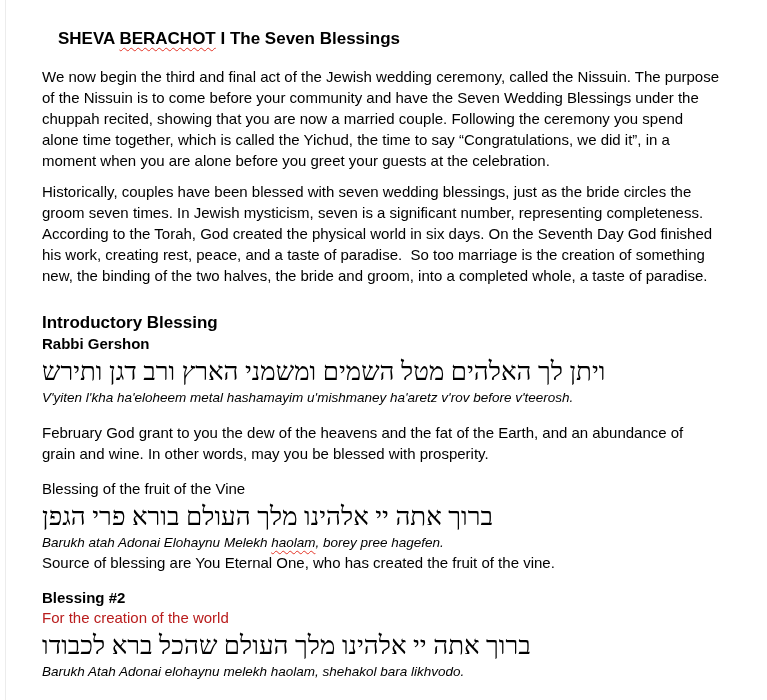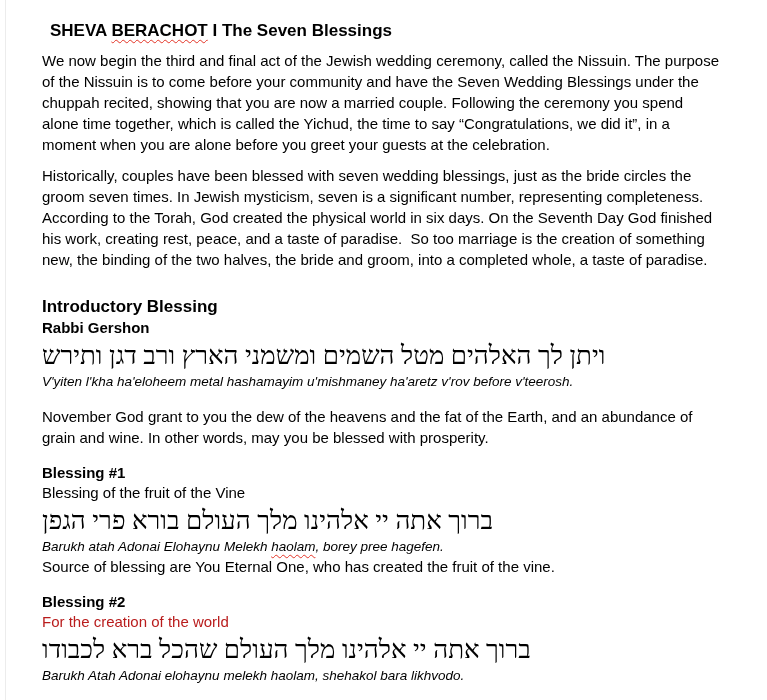--- a/index.html
+++ b/index.html
@@ -24,21 +24,21 @@
   .content {
     position: absolute;
     left: 42px;
     top: 12px;
     width: 678px;
   }
   .doc-title {
     font-size: 17px;
     font-weight: bold;
     line-height: 22px;
-    margin: 8px;
+    margin: 16px;
   }
   p.body-text {
     font-size: 15px;
     line-height: 21px;
     margin: 0;
     white-space: pre-wrap;
   }
   .gap-line   { height: 10px; }
   .gap-section{ height: 26px; }
   .gap-bless  { height: 15px; }
@@ -124,27 +124,26 @@
   <div class="gap-section"></div>
 
   <div>
     <h2 class="section-heading">Introductory Blessing</h2>
     <div class="sub-heading">Rabbi Gershon</div>
     <div class="hebrew-line">ויתן לך האלהים מטל השמים ומשמני הארץ ורב דגן ותירש</div>
     <div class="translit">V'yiten l'kha ha'eloheem metal hashamayim u'mishmaney ha'aretz v'rov before v'teerosh.</div>
 
     <div class="gap-bless"></div>
 
-    <p class="translation"><span>November God </span><span class="squiggle-blue">grant to you</span><span> the dew of the heavens and the fat of the Earth, and an abundance of grain and wine. In other words, may you be blessed with prosperity.</span></p>
+    <p class="translation"><span>February God </span><span class="squiggle-blue">grant to you</span><span> the dew of the heavens and the fat of the Earth, and an abundance of grain and wine. In other words, may you be blessed with prosperity.</span></p>
   </div>
 
   <div class="gap-bless"></div>
 
   <div>
-    <h2 class="sub-heading">Blessing #1</h2>
     <div class="sub-heading-regular">Blessing of the fruit of the Vine</div>
     <div class="hebrew-line">ברוך אתה יי אלהינו מלך העולם בורא פרי הגפן</div>
     <div class="translit"><span>Barukh atah Adonai Elohaynu Melekh </span><span class="squiggle-red">haolam</span><span>, borey pree hagefen.</span></div>
     <p class="translation">Source of blessing are You Eternal One, who has created the fruit of the vine.</p>
   </div>
 
   <div class="gap-bless"></div>
 
   <div>
     <h2 class="sub-heading">Blessing #2</h2>

